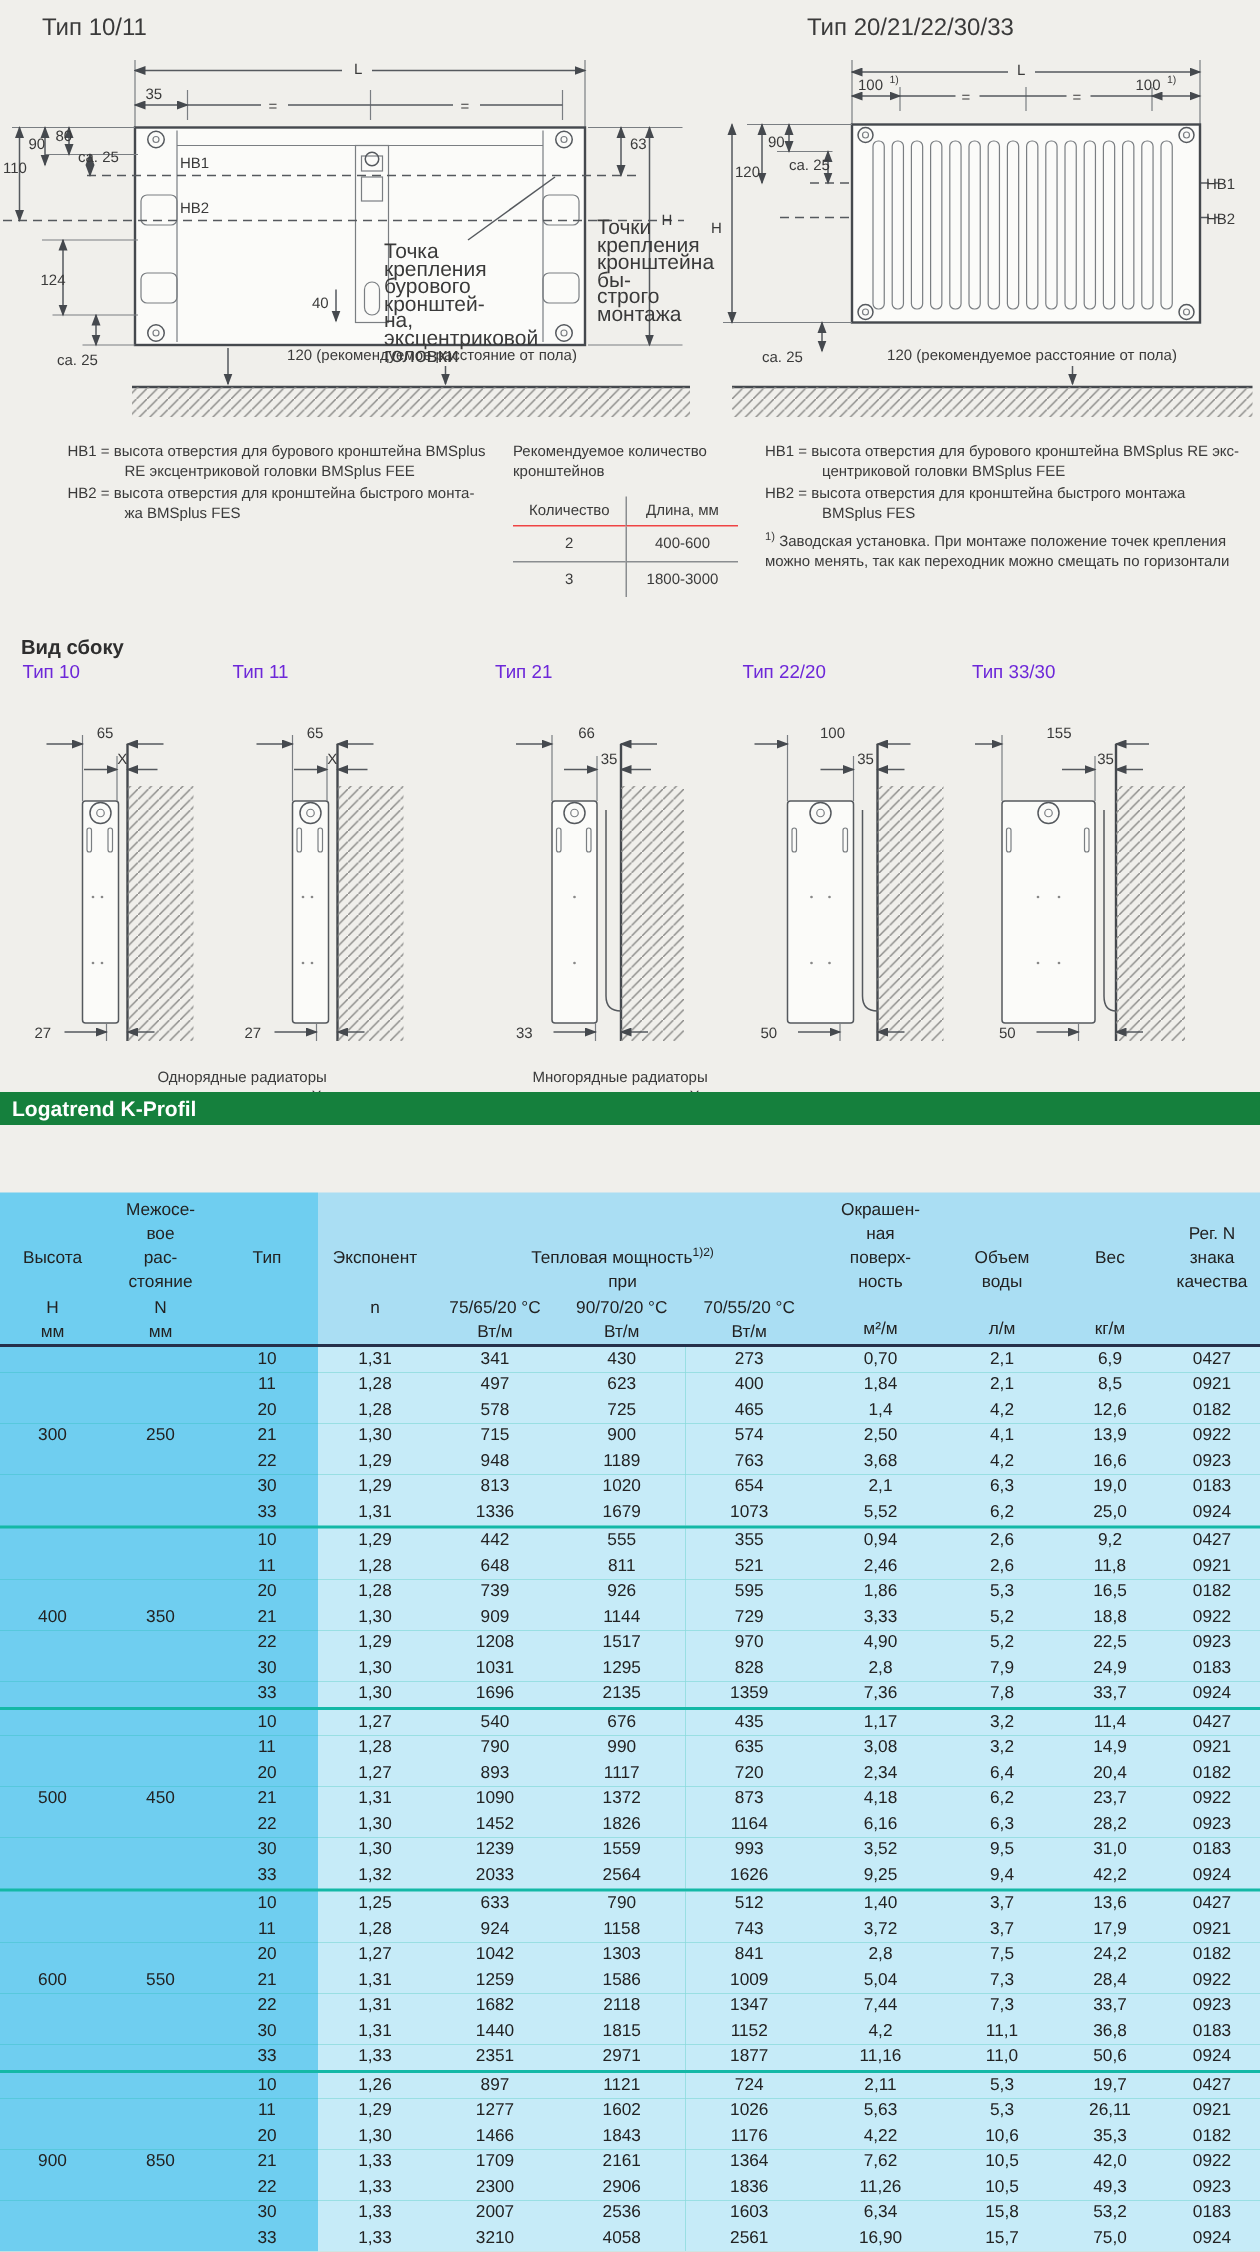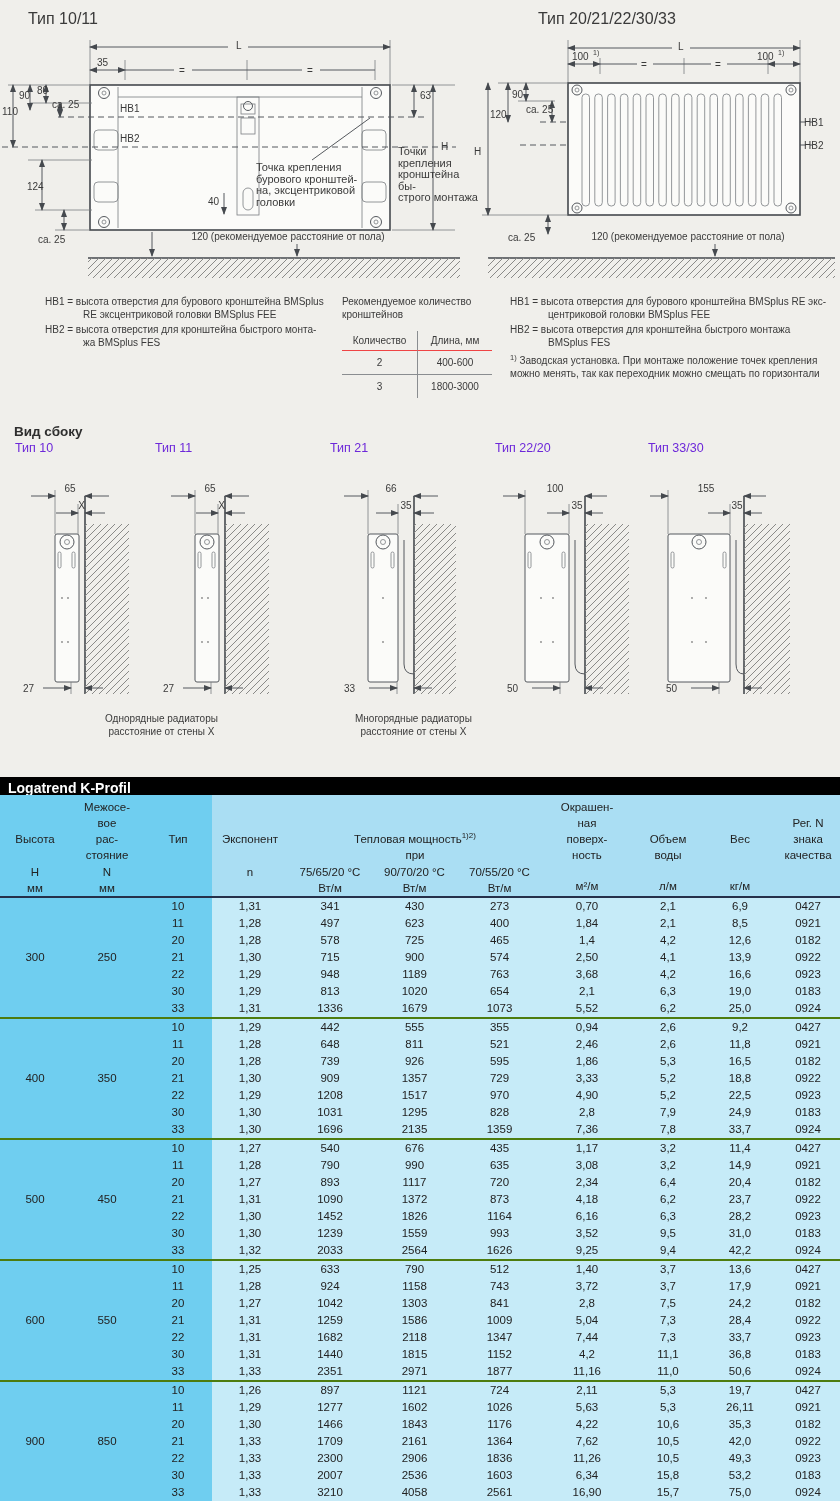--- a/index.html
+++ b/index.html
@@ -1,21 +1,21 @@
 <!DOCTYPE html>
 <html><head>
 <meta charset="utf-8">
 <style>
   html,body{margin:0;padding:0;background:#e7e7e4;}
   .page{position:relative;width:840px;height:1501px;background:#f0efeb;overflow:hidden;
         font-family:"Liberation Sans","DejaVu Sans",sans-serif;color:#333;}
   .abs{position:absolute;}
   .dtitle{font-size:16px;color:#3a3a3a;}
   .ml{white-space:pre-line;}
-  .note{font-size:11px;line-height:11.5px;color:#3a3a3a;white-space:pre-line;}
+  .note{font-size:14px;line-height:11.5px;color:#3a3a3a;white-space:pre-line;}
   
   svg{overflow:visible;}
   .ln{stroke:#55595e;stroke-width:1;fill:none;}
   .ln2{stroke:#45494e;stroke-width:1.6;fill:none;}
   .thin{stroke:#7a7e82;stroke-width:0.8;fill:none;}
   .dsh{stroke:#55595e;stroke-width:1;fill:none;stroke-dasharray:6 4;}
   .fillrad{fill:#fbfbf9;}
   text.d{font-family:"Liberation Sans","DejaVu Sans",sans-serif;font-size:10px;fill:#3a3a3a;stroke:none;}
   text.ds{font-size:7px;}
   .gap{fill:#f0efeb;stroke:none;}
@@ -27,38 +27,38 @@
   .mt-row{display:grid;grid-template-columns:75px 75px;}
   .mt-cell{text-align:center;padding:6px 2px;border-left:1px solid #8a8d90;}
   .mt-cell:first-child{border-left:none;}
   .mt-head .mt-cell{border-bottom:1px solid #ef4444;padding:4px 2px;}
   .mt-body .mt-row + .mt-row .mt-cell{border-top:1px solid #8a8d90;}
   
   .sv-head{font-size:13.5px;font-weight:bold;color:#2e2e2e;}
   .sv-title{font-size:12.5px;color:#6d28d9;text-align:left;}
   .caption{font-size:10px;line-height:13px;color:#3a3a3a;white-space:pre-line;text-align:center;}
   
-  .band{left:0;top:777px;width:840px;height:22px;background:#000000;}
+  .band{left:0;top:728px;width:840px;height:22px;background:#15803d;}
   .band span{display:block;padding-left:8px;line-height:22px;font-size:14px;font-weight:bold;color:#ffffff;}
   
   .thead{left:0;top:795px;width:840px;height:101px;}
   .bgL{position:absolute;left:0;top:0;width:212px;height:101px;background:#6fcef0;}
   .bgR{position:absolute;left:212px;top:0;width:628px;height:101px;background:#aadef3;}
   .hgrid{position:absolute;left:0;top:0;width:840px;height:101px;display:grid;
          grid-template-columns:70px 74px 68px 76px 84px 85px 85px 90px 72px 72px 64px;
          grid-template-rows:68px 33px;}
   .hc{display:flex;flex-direction:column;justify-content:flex-end;align-items:center;
       text-align:center;font-size:11.5px;line-height:16px;color:#222;white-space:pre-line;}
   .hc.pb{padding-bottom:16px;}
   .pw sup{font-size:8px;text-align:center;}
   .uc{display:flex;flex-direction:column;justify-content:flex-start;align-items:center;
       text-align:center;font-size:11.5px;line-height:16px;color:#222;white-space:pre-line;padding-top:1px;}
   .uc.bot{justify-content:flex-end;padding-bottom:2px;}
   .drule{left:0;top:896px;width:840px;height:2px;background:#25304a;}
-  .tbody{left:0;top:898px;width:840px;height:603px;background:#4d7c0f;}
+  .tbody{left:0;top:898px;width:840px;height:603px;background:#14b8a6;}
   .tgroup + .tgroup{margin-top:2px;}
   .trow{display:grid;grid-template-columns:70px 74px 68px 76px 84px 85px 85px 90px 72px 72px 64px;height:17px;}
   .tc{font-size:11.5px;line-height:17px;text-align:center;color:#222;}
   .lc{background:#6fcef0;}
   .rc{background:#c6ebf8;}
 </style>
 </head>
 <body>
 
 <div class="page">
@@ -628,21 +628,21 @@
           <div class="tc rc">5,3</div>
           <div class="tc rc">16,5</div>
           <div class="tc rc">0182</div>
         </div>
         <div class="trow">
           <div class="tc lc">400</div>
           <div class="tc lc">350</div>
           <div class="tc lc">21</div>
           <div class="tc rc">1,30</div>
           <div class="tc rc">909</div>
-          <div class="tc rc">1357</div>
+          <div class="tc rc">1144</div>
           <div class="tc rc">729</div>
           <div class="tc rc">3,33</div>
           <div class="tc rc">5,2</div>
           <div class="tc rc">18,8</div>
           <div class="tc rc">0922</div>
         </div>
         <div class="trow">
           <div class="tc lc"></div>
           <div class="tc lc"></div>
           <div class="tc lc">22</div>

